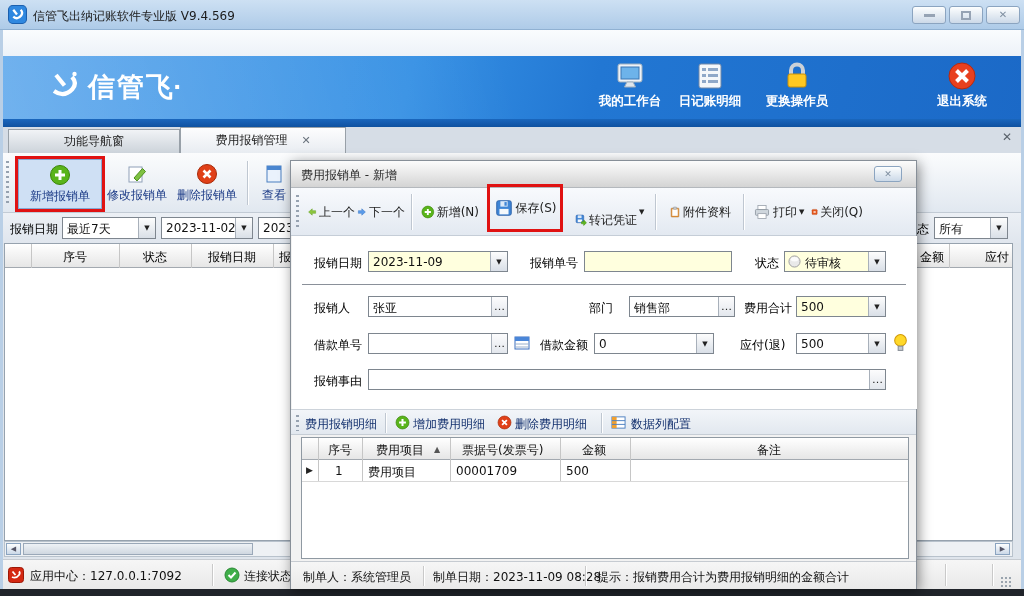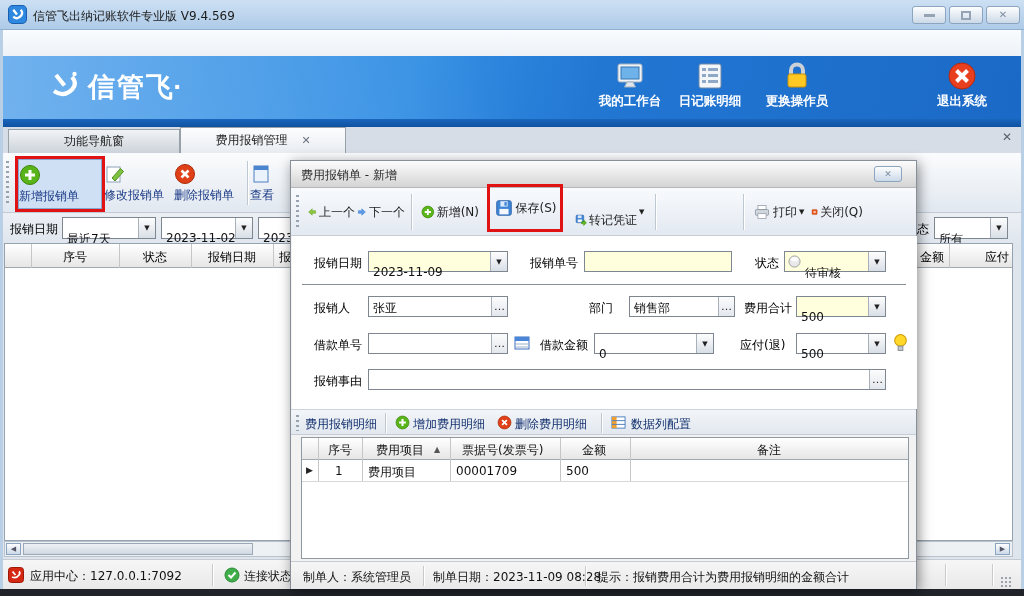--- a/index.html
+++ b/index.html
@@ -22,29 +22,29 @@
   .slogan{color:#d9e630;font-size:19px;font-style:italic;font-weight:bold}
   .bact{display:flex;flex-direction:column;align-items:center;gap:1px;color:#fff;font-weight:bold;font-size:12.5px}
   .bstrip{left:0;top:119px;width:1024px;height:8px;background:linear-gradient(#1a66bd,#0f51a0)}
   
   .tabbar{left:0;top:127px;width:1024px;height:26px;background:#d6dde6}
   .tab{border:1px solid #98a0a8;border-bottom:none;display:flex;align-items:center;justify-content:center;font-size:12px;color:#1c1c1c}
   .tab.inactive{background:linear-gradient(#f1f3f6,#ccd3da)}
   .tab.active{background:linear-gradient(#fdfdfe,#e8ecf1)}
   
   .toolbar{left:0;top:153px;width:1024px;height:60px;background:linear-gradient(#fbfcfd,#e1e8f0);border-bottom:1px solid #c2cbd5}
-  .tbtn{display:flex;flex-direction:column;justify-content:center;gap:2px;color:#1b3a86}
+  .tbtn{display:flex;flex-direction:column;align-items:center;justify-content:center;gap:2px;color:#1b3a86}
   .tbtn span{font-size:12px;white-space:nowrap}
   .tbtn.sel{background:#cfe0f4;border:1px solid #84a8d4}
   .vsep{width:1px;background:#bfc7d1;box-shadow:1px 0 0 #fff}
   .grip{width:3px;background-image:repeating-linear-gradient(180deg,#96a2b0 0 2px,rgba(0,0,0,0) 2px 5px)}
   .redbox{border:3px solid #e01212}
   
   .combo{display:flex;border:1px solid #7e868f;background:#fff;height:22px;align-items:stretch}
-  .combo .v{flex:1;padding:13px 4px;font-size:12px;white-space:nowrap;overflow:hidden}
+  .combo .v{flex:1;padding:3px 4px;font-size:12px;white-space:nowrap;overflow:hidden}
   .combo .db{width:17px;border-left:1px solid #a8b0ba;background:linear-gradient(#fdfdfd,#d9dfe7);display:flex;align-items:center;justify-content:center;font-size:7px;color:#222}
   .combo.yel,.field.yel{background:#ffffde}
   .field{display:flex;border:1px solid #7e868f;background:#fff;height:21px;align-items:stretch}
   .field .v{flex:1;padding:3px 4px;font-size:12px;white-space:nowrap;overflow:hidden}
   .ebtn{width:16px;border-left:1px solid #a8b0ba;background:linear-gradient(#fcfcfd,#e3e7ed);display:flex;align-items:center;justify-content:center;font-size:11px;color:#222;line-height:1}
   .lbl{font-size:12px;color:#000;white-space:nowrap}
   
   .gridhead{background:linear-gradient(#ffffff,#e6e6e6);border-bottom:1px solid #a3a9b0}
   .colline{width:1px;background:#c6c6c6}
   .statxt{font-size:12px;color:#111;white-space:nowrap}
@@ -298,20 +298,28 @@
         <svg width="20" height="20" viewBox="0 0 22 22">
             <rect x="2" y="2" width="14" height="14" rx="2" fill="#3f85d6" stroke="#2a5fa8"></rect>
             <rect x="5" y="2.5" width="7" height="5" fill="#dce9f8"></rect>
             <rect x="5" y="10" width="8" height="5" fill="#f4f8fc"></rect>
             <path d="M12 14 h4 v-3 l5 5 l-5 5 v-3 h-4 z" fill="#5fb81e" stroke="#3d8c08"></path>
           </svg>
         <span>转记凭证</span>
       </div>
       <span class="abs caret" style="left:348px;top:20px">▼</span>
       <div class="abs vsep" style="left:364px;top:6px;height:36px"></div>
+      <div class="abs dbtn" style="left:378px;top:2px;width:62px;height:44px">
+        <svg width="20" height="20" viewBox="0 0 22 22">
+            <rect x="4" y="4" width="14" height="16" rx="1" fill="#e8973f" stroke="#b06a18"></rect>
+            <rect x="6" y="6" width="10" height="12" fill="#fdfdfd"></rect>
+            <rect x="8" y="2" width="6" height="4" rx="1" fill="#c9ced4" stroke="#8b9299"></rect>
+          </svg>
+        <span>附件资料</span>
+      </div>
       <div class="abs vsep" style="left:452px;top:6px;height:36px"></div>
       <div class="abs dbtn" style="left:462px;top:2px;width:44px;height:44px">
         <svg width="20" height="20" viewBox="0 0 22 22">
             <rect x="6" y="3" width="10" height="5" fill="#fff" stroke="#9aa2ac"></rect>
             <rect x="3" y="8" width="16" height="7" rx="1" fill="#cfd6dd" stroke="#8b949e"></rect>
             <rect x="6" y="13" width="10" height="6" fill="#fff" stroke="#9aa2ac"></rect>
           </svg>
         <span>打印</span>
       </div>
       <span class="abs caret" style="left:508px;top:20px">▼</span>

